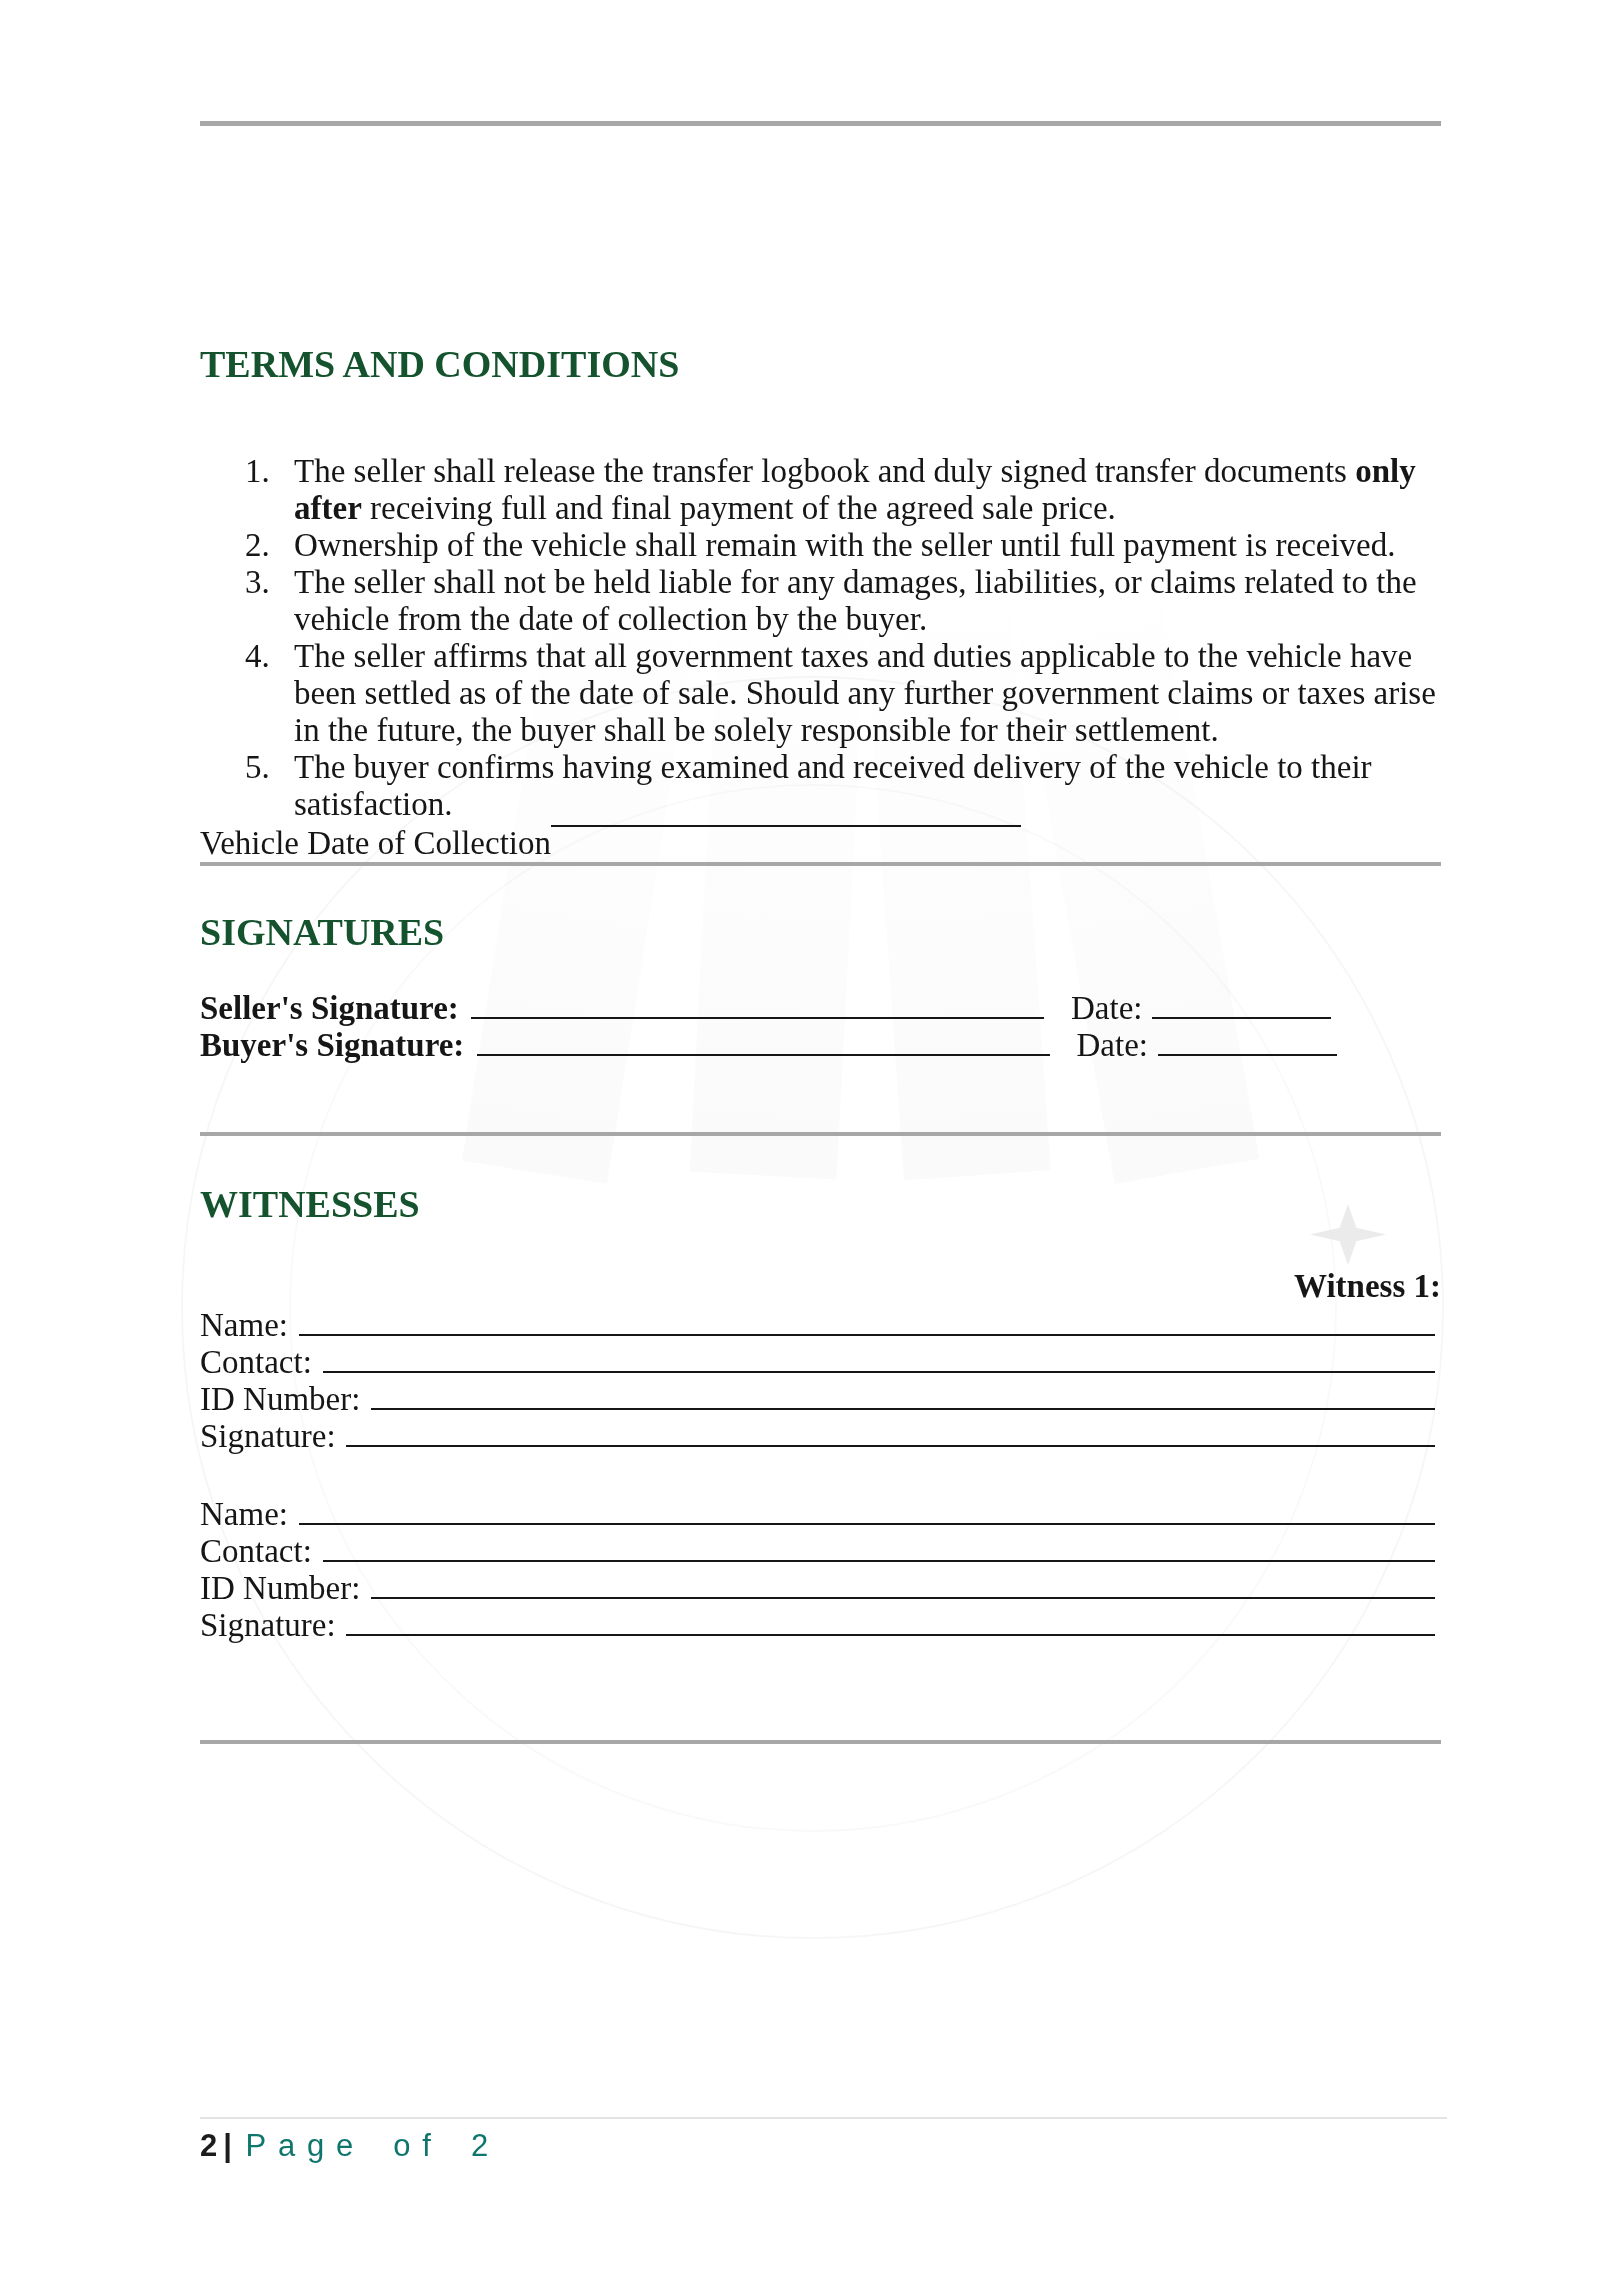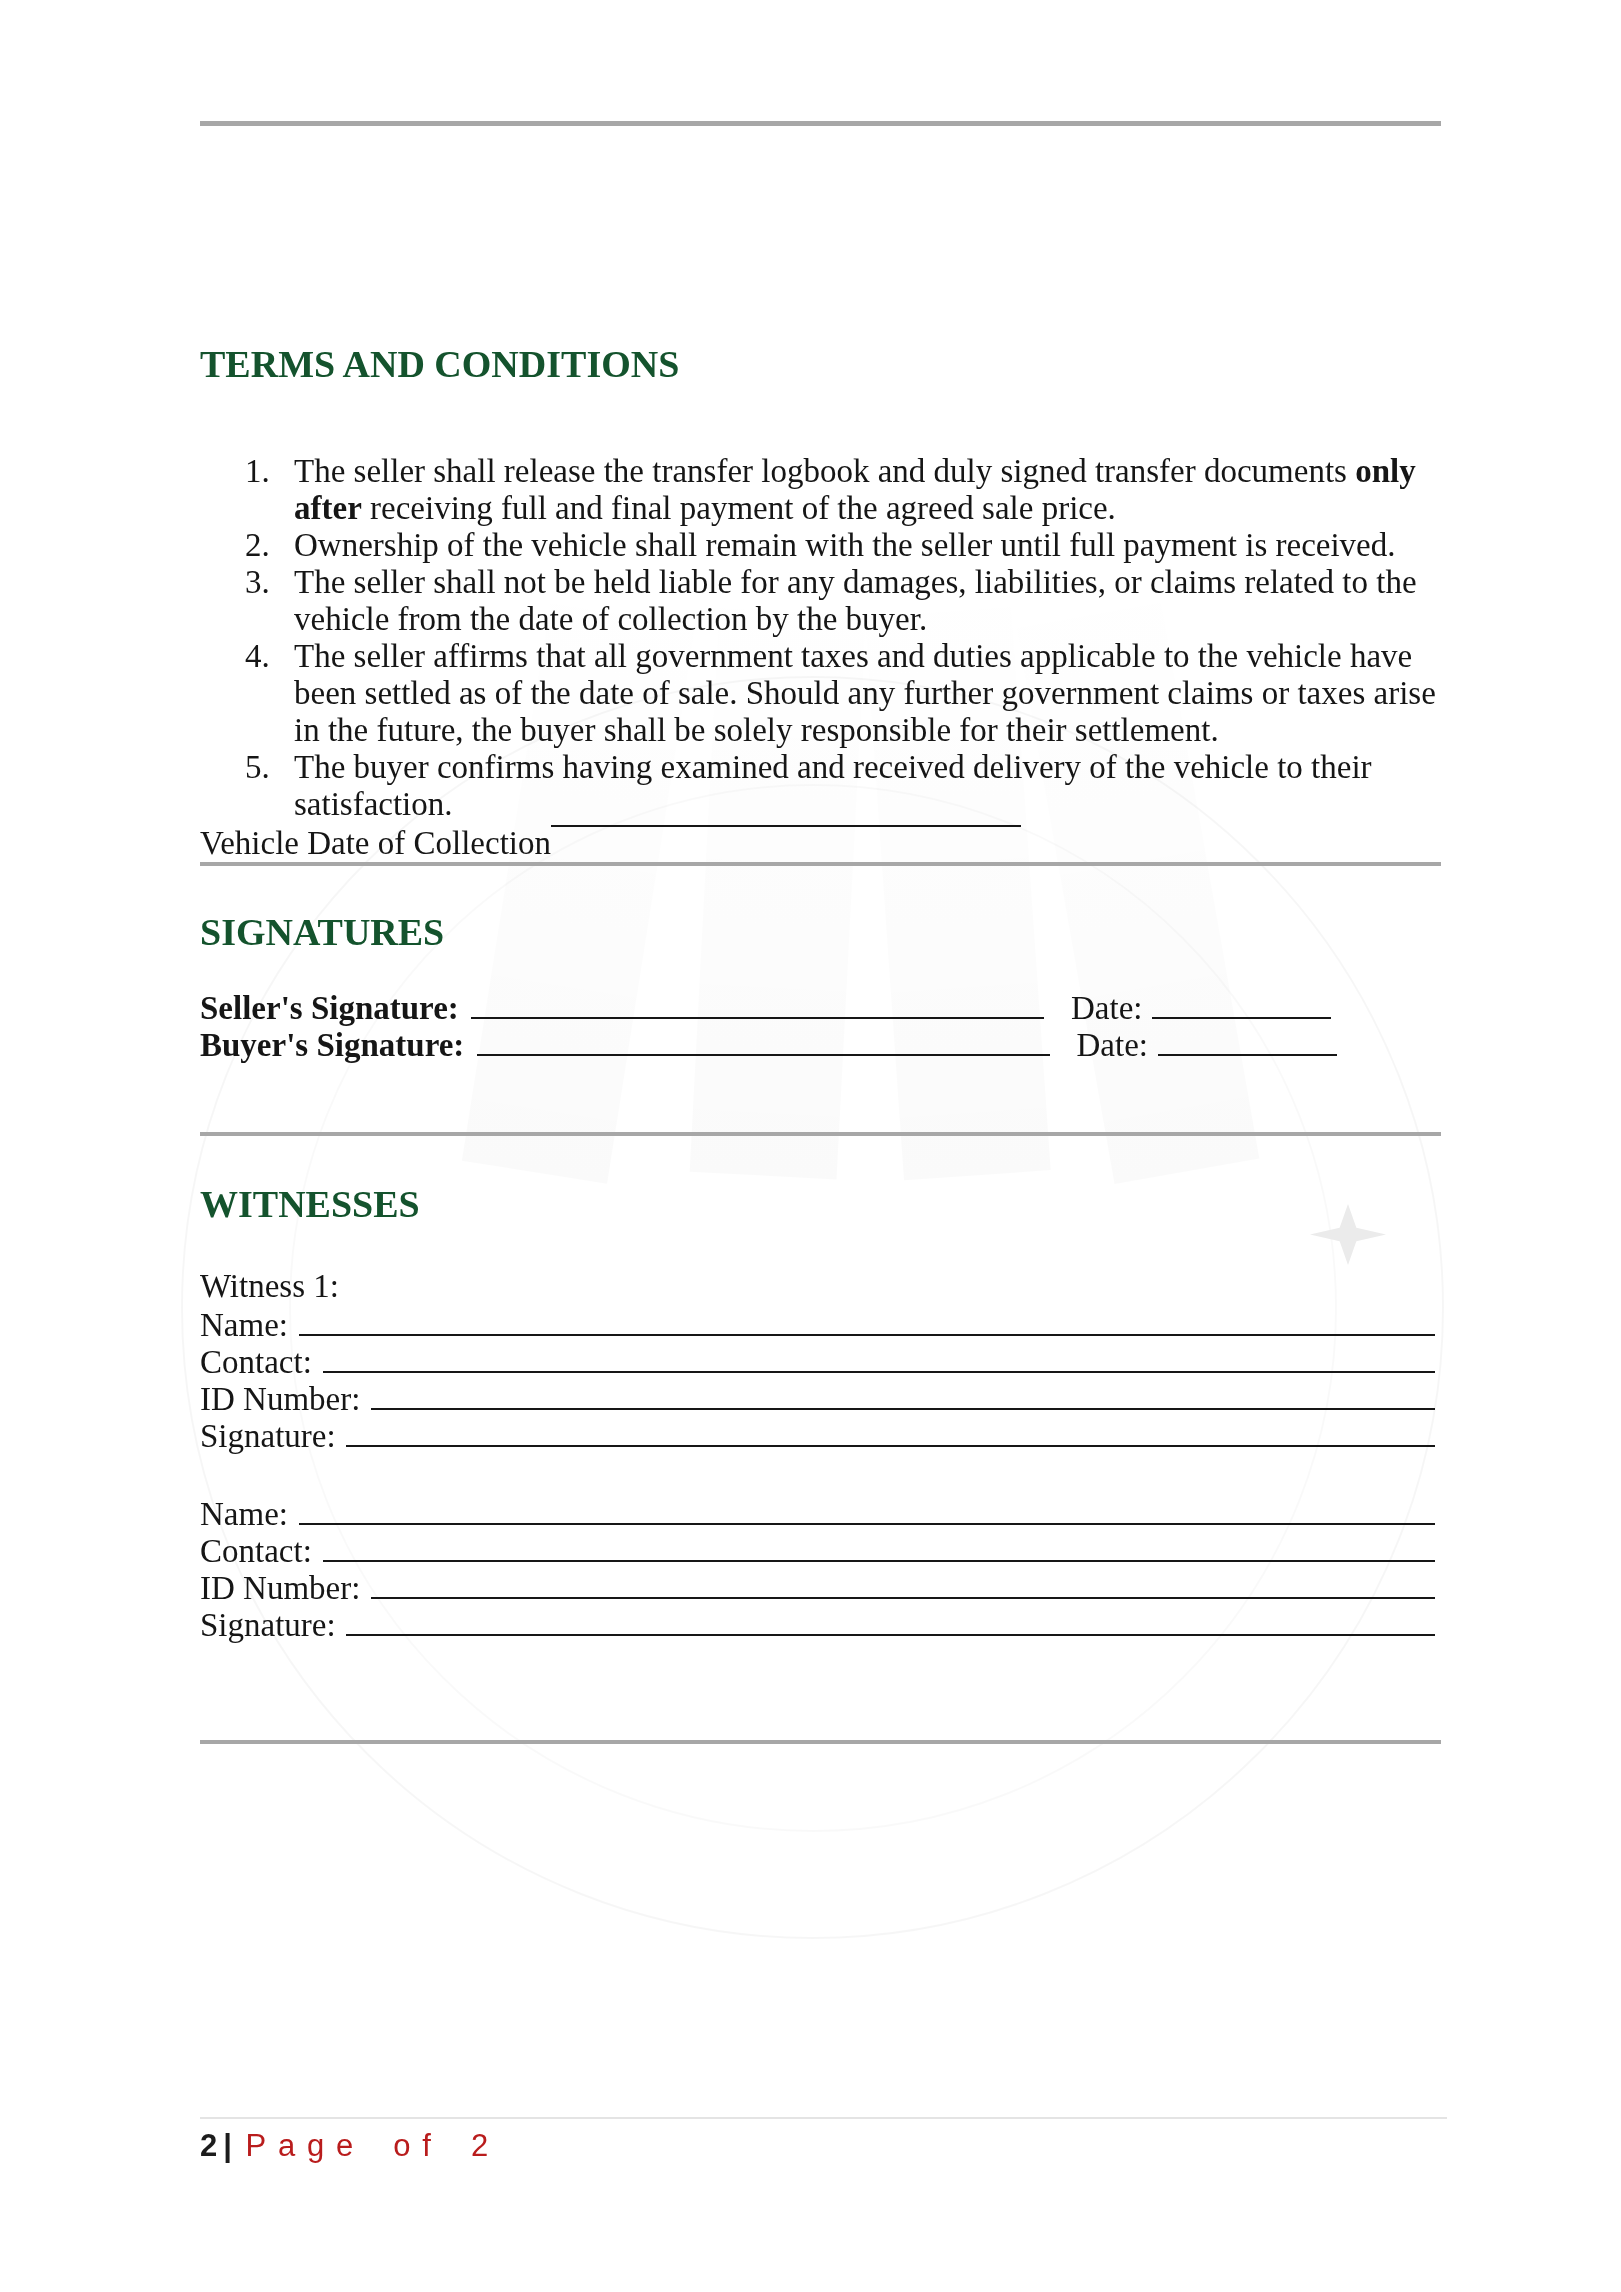--- a/index.html
+++ b/index.html
@@ -85,29 +85,29 @@
   .sig-rows { top:990px; font-size:33px; }
   .sig-row { display:flex; align-items:baseline; height:37px; line-height:37px; }
   .sig-row .sig-label { font-weight:bold; margin-right:12.7px; white-space:nowrap; }
   .sig-row .sig-line { width:573px; }
   .sig-row .date-label { margin-left:26.5px; margin-right:9.8px; white-space:nowrap; }
   .sig-row .date-line { width:179px; }
 
   .witness-block { font-size:33px; line-height:37px; }
   .witness-1 { top:1268px; }
   .witness-2 { top:1496px; }
-  .witness-title { font-weight:normal; height:39px; }
+  .witness-title { font-weight:bold; height:39px;text-align:right; }
   .field-row { display:flex; align-items:baseline; height:37px; }
   .field-row .field-label { margin-right:10.8px; white-space:nowrap; }
   .field-row .blank { flex:1; margin-right:5.9px; }
 
   .footer { top:2127px; font-family:"Liberation Sans", sans-serif; font-size:31px; line-height:1.2; }
   .pg-num { font-weight:bold; color:#1c1c1c; }
   .pg-sep { font-weight:bold; color:#1c1c1c; margin:0 13.7px 0 5.9px; }
-  .pg-label { color:#b91c1c; letter-spacing:11.8px; word-spacing:7.8px; }
+  .pg-label { color:#0f766e; letter-spacing:11.8px; word-spacing:7.8px; }
 </style>
 </head>
 <body>
 
 <div class="page">
 
   <div class="wm wm-circle-outer"></div>
   <div class="wm wm-circle-inner"></div>
   <div class="wm wm-ray wm-ray1"></div>
   <div class="wm wm-ray wm-ray2"></div>

